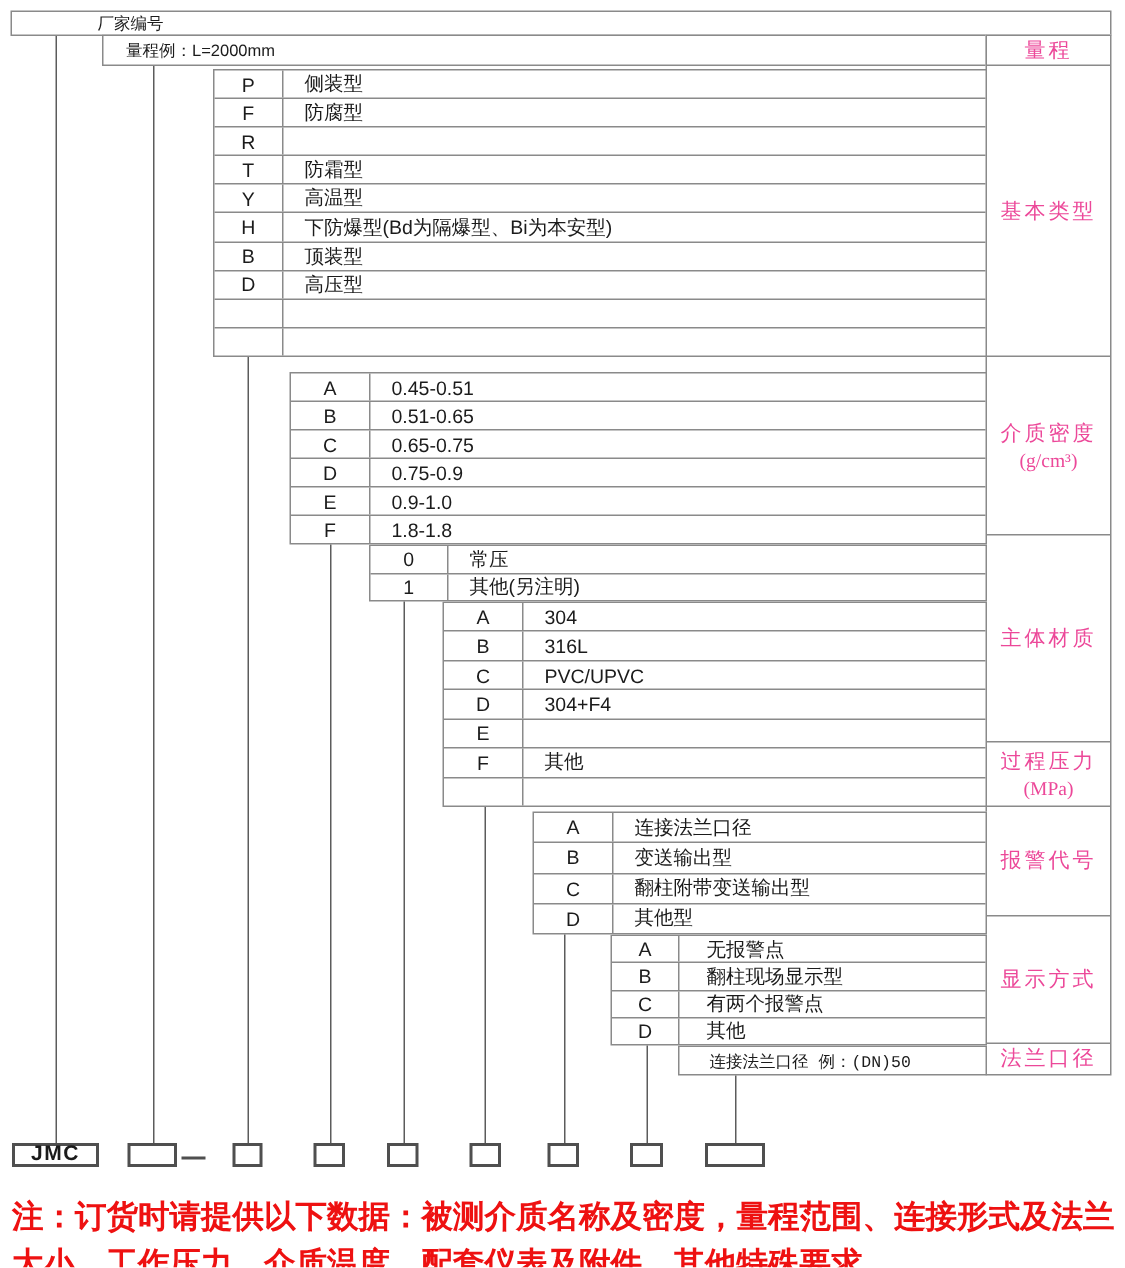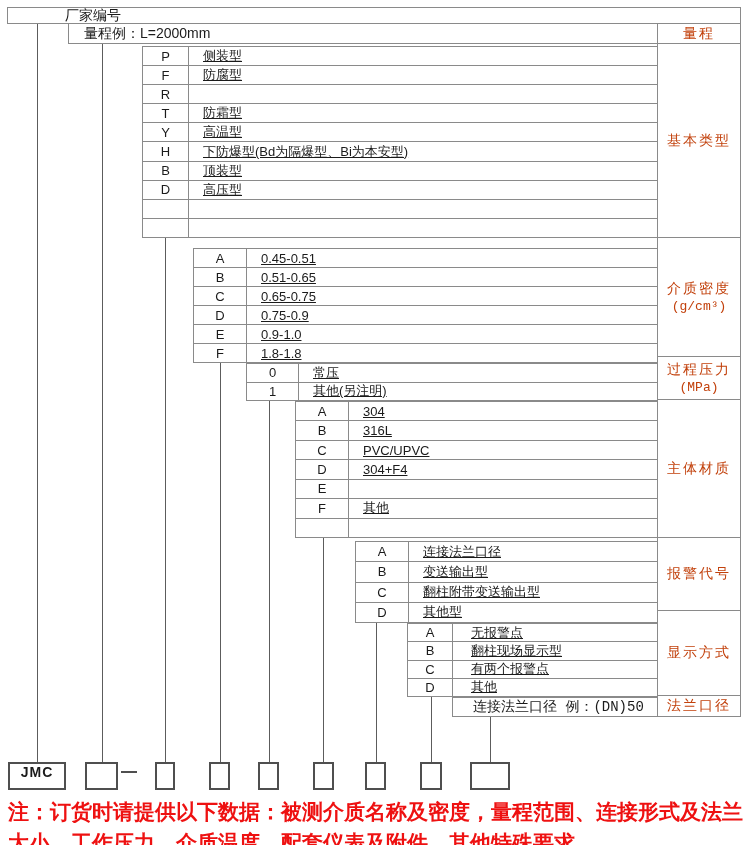--- a/index.html
+++ b/index.html
@@ -5,42 +5,42 @@
   :root{
     --line:#8a8a8a; --connector:#5c5c5c; --box_border:#4f4f4f;
     --text:#1b1b1b; --note_red:#ee1111;
   }
   html,body{margin:0;padding:0;background:#fff;}
   .canvas{
     position:relative;width:750px;height:845px;background:#ffffff;
     font-family:"Liberation Sans",sans-serif;color:var(--text);overflow:hidden;
   }
   .box{position:absolute;box-sizing:border-box;border:1px solid var(--line);
-       display:flex;align-items:center;font-size:14px;background:#fff;}
+       display:flex;align-items:center;font-size:11px;background:#fff;}
   .vline{position:absolute;width:1px;background:var(--connector);}
   .tbl{position:absolute;box-sizing:border-box;border:1px solid var(--line);
        display:flex;flex-direction:column;font-size:13px;background:#fff;}
   .tbl .row{flex:1;display:flex;border-top:1px solid var(--line);min-height:0;}
   .tbl .row:first-child{border-top:0;}
   .tbl .code{flex:none;display:flex;align-items:center;justify-content:center;
              border-right:1px solid var(--line);box-sizing:border-box;}
-  .tbl .desc{flex:1;display:flex;align-items:center;padding-left:14px;white-space:nowrap;overflow:hidden;text-decoration:underline;}
+  .tbl .desc{flex:1;display:flex;align-items:center;padding-left:14px;white-space:nowrap;overflow:hidden;}
   .t-basic .code{width:46px;} .t-density .code{width:53px;} .t-pressure .code{width:52px;}
   .t-material .code{width:53px;} .t-display .code{width:53px;} .t-alarm .code{width:45px;}
   .t-alarm .desc{padding-left:18px;}
   .labelcol{position:absolute;left:657px;top:23px;width:84px;height:694px;
             box-sizing:border-box;border:1px solid var(--line);display:flex;flex-direction:column;
-            font-family:Liberation Mono, monospace;font-size:14px;color:#c2410c;background:#fff;}
+            font-family:Liberation Serif, serif;font-size:14px;color:#ec4899;background:#fff;}
   .lcell{flex:none;display:flex;flex-direction:column;align-items:center;justify-content:center;
          border-bottom:1px solid var(--line);box-sizing:border-box;letter-spacing:2px;text-align:center;}
   .lcell:last-child{border-bottom:0;}
   .lcell .unit{letter-spacing:0;font-size:13px;margin-top:1px;}
-  .codebox{position:absolute;top:762px;height:28px;box-sizing:border-box;
+  .codebox{position:absolute;top:762px;height:16px;box-sizing:border-box;
            border:2px solid var(--box_border);background:#fff;
-           display:flex;align-items:flex-start;justify-content:center;}
+           display:flex;align-items:flex-end;justify-content:center;}
   .dash{position:absolute;top:771px;height:2px;background:var(--box_border);}
   .note{position:absolute;left:8px;top:796px;width:740px;color:var(--note_red);
         font-weight:700;font-size:21px;line-height:31px;white-space:nowrap;}
 </style>
 </head>
 <body>
 
 <div class="canvas">
 
   <div class="box" style="left:7px;top:7px;width:734px;height:17px;padding-left:57px;">
@@ -55,26 +55,26 @@
     <div class="lcell" style="height:20px;">
         <span>量程</span>
       </div>
     <div class="lcell" style="height:194px;">
         <span>基本类型</span>
       </div>
     <div class="lcell" style="height:119px;">
         <span>介质密度</span>
         <span class="unit">(g/cm³)</span>
       </div>
+    <div class="lcell" style="height:138px;">
+        <span>主体材质</span>
+      </div>
     <div class="lcell" style="height:43px;">
         <span>过程压力</span>
         <span class="unit">(MPa)</span>
-      </div>
-    <div class="lcell" style="height:138px;">
-        <span>主体材质</span>
       </div>
     <div class="lcell" style="height:73px;">
         <span>报警代号</span>
       </div>
     <div class="lcell" style="height:85px;">
         <span>显示方式</span>
       </div>
     <div class="lcell" style="height:20px;">
         <span>法兰口径</span>
       </div>

